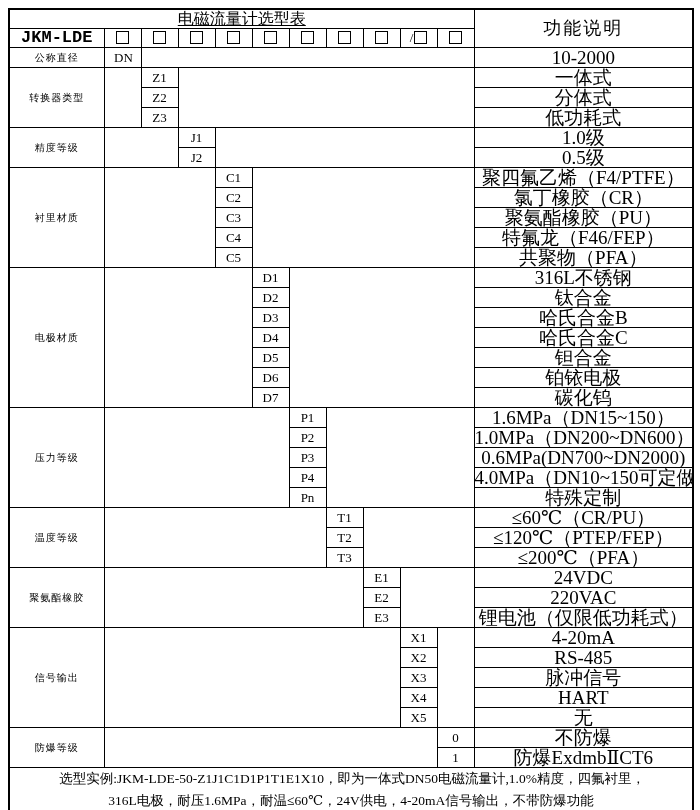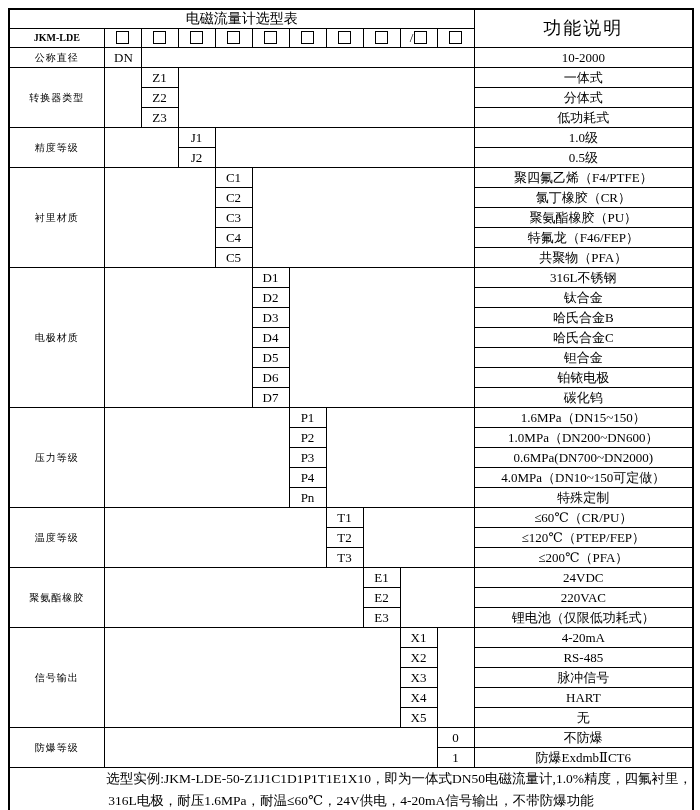--- a/index.html
+++ b/index.html
@@ -19,44 +19,44 @@
     border:1px solid #000;
     padding:0;
     text-align:center;
     vertical-align:middle;
     font-size:14px;
     line-height:19px;
     height:19px;
     overflow:hidden;
     white-space:nowrap;
   }
-  td.title-cell{font-size:14px;height:18px;line-height:18px;}
+  td.title-cell{font-size:16px;height:18px;line-height:18px;text-decoration:underline;}
   td.func-cell{font-size:18px;letter-spacing:2px;margin-left:48px;}
   td.model-cell{
-    font-family:Liberation Serif, serif;
-    font-weight:bold;font-size:10px;height:18px;line-height:18px;
+    font-family:Liberation Mono, monospace;
+    font-weight:bold;font-size:17px;height:18px;line-height:18px;
   }
   td.cat-cell{font-size:10px;letter-spacing:1px;}
   td.code-cell{font-size:13px;}
   td.dn-cell{text-align:center;padding-left:2px;font-size:13px;}
-  td.desc-cell{font-size:13px;margin-left:45px;}
+  td.desc-cell{font-size:19px;margin-left:45px;}
   td.cb-cell{height:18px;line-height:18px;}
   .box{
     display:inline-block;
     width:11px;height:11px;
     border:1px solid #000;
     vertical-align:middle;
     margin-top:-2px;
   }
   .slash{font-size:13px;margin-right:1px;}
   td.example-cell{
     height:44px;line-height:22px;font-size:13.5px;
     text-align:left;white-space:normal;
   }
-  td.example-cell .line1{text-align:right;padding-left:2px;}
+  td.example-cell .line1{text-align:center;padding-left:2px;}
   td.example-cell .line2{text-align:center;}
 </style>
 </head>
 <body>
 
 <div class="sheet">
 <table class="sel">
   <colgroup>
     <col style="width:95px">
     <col style="width:37px">

